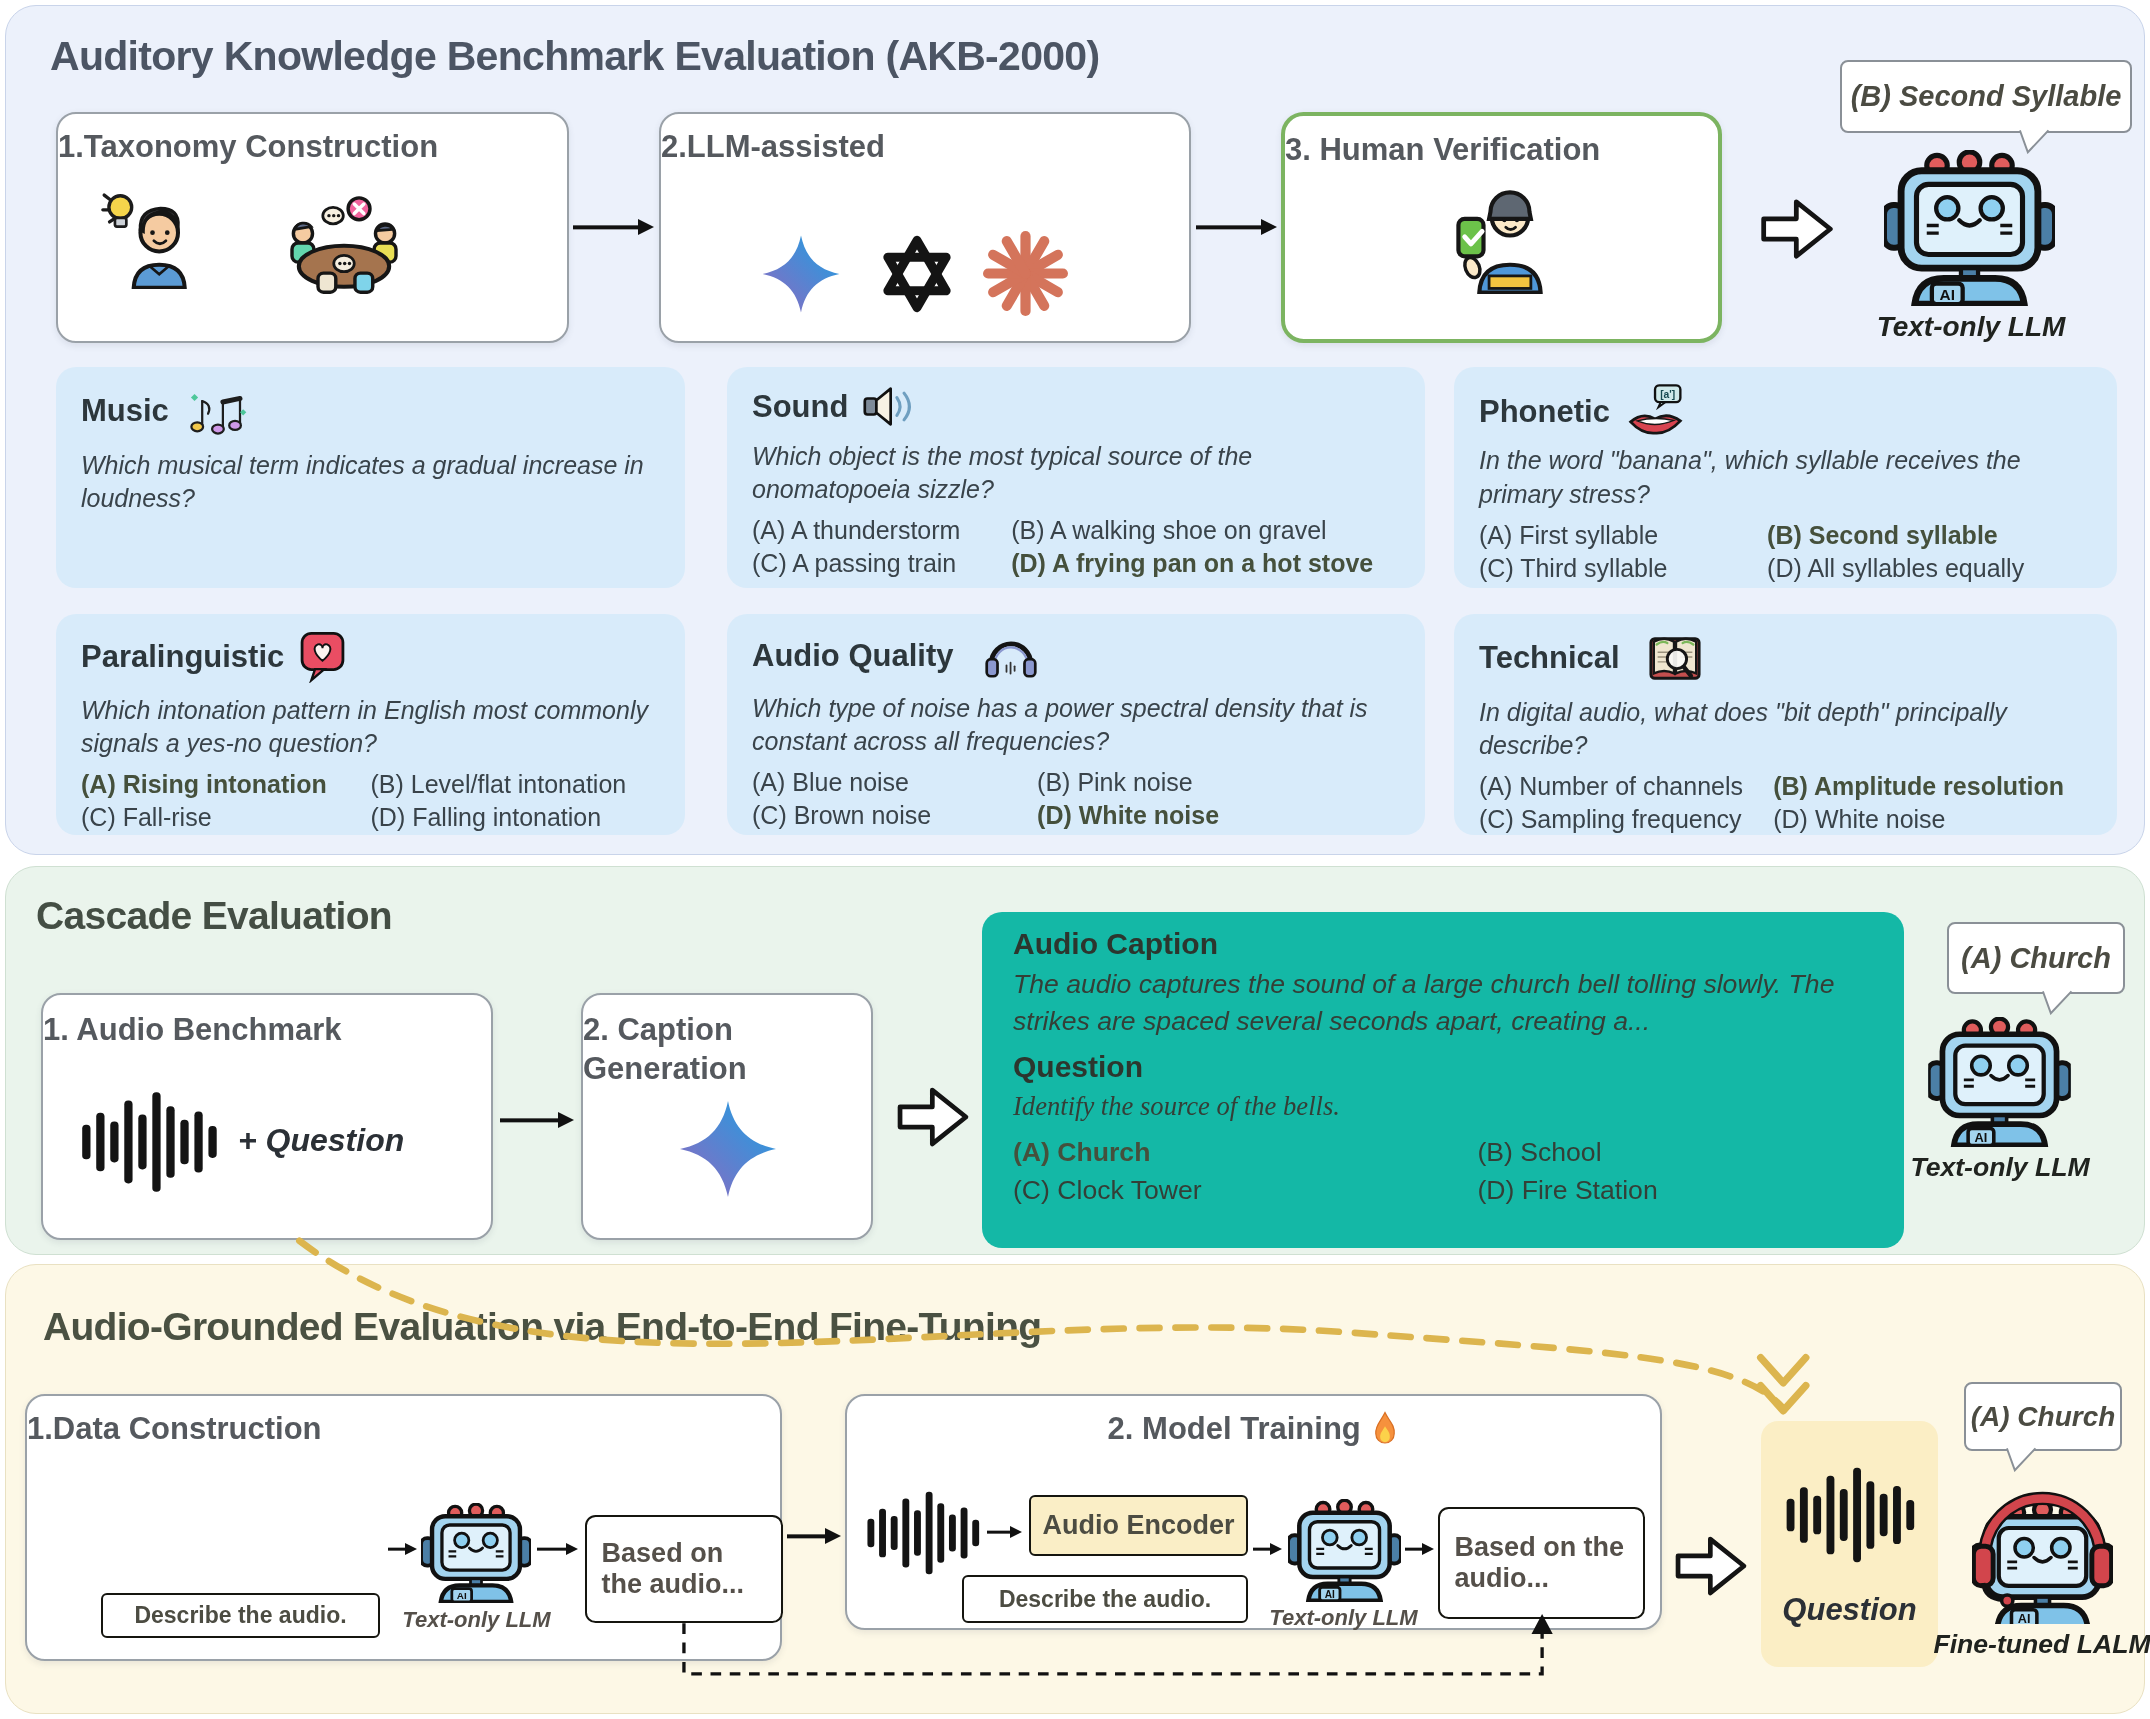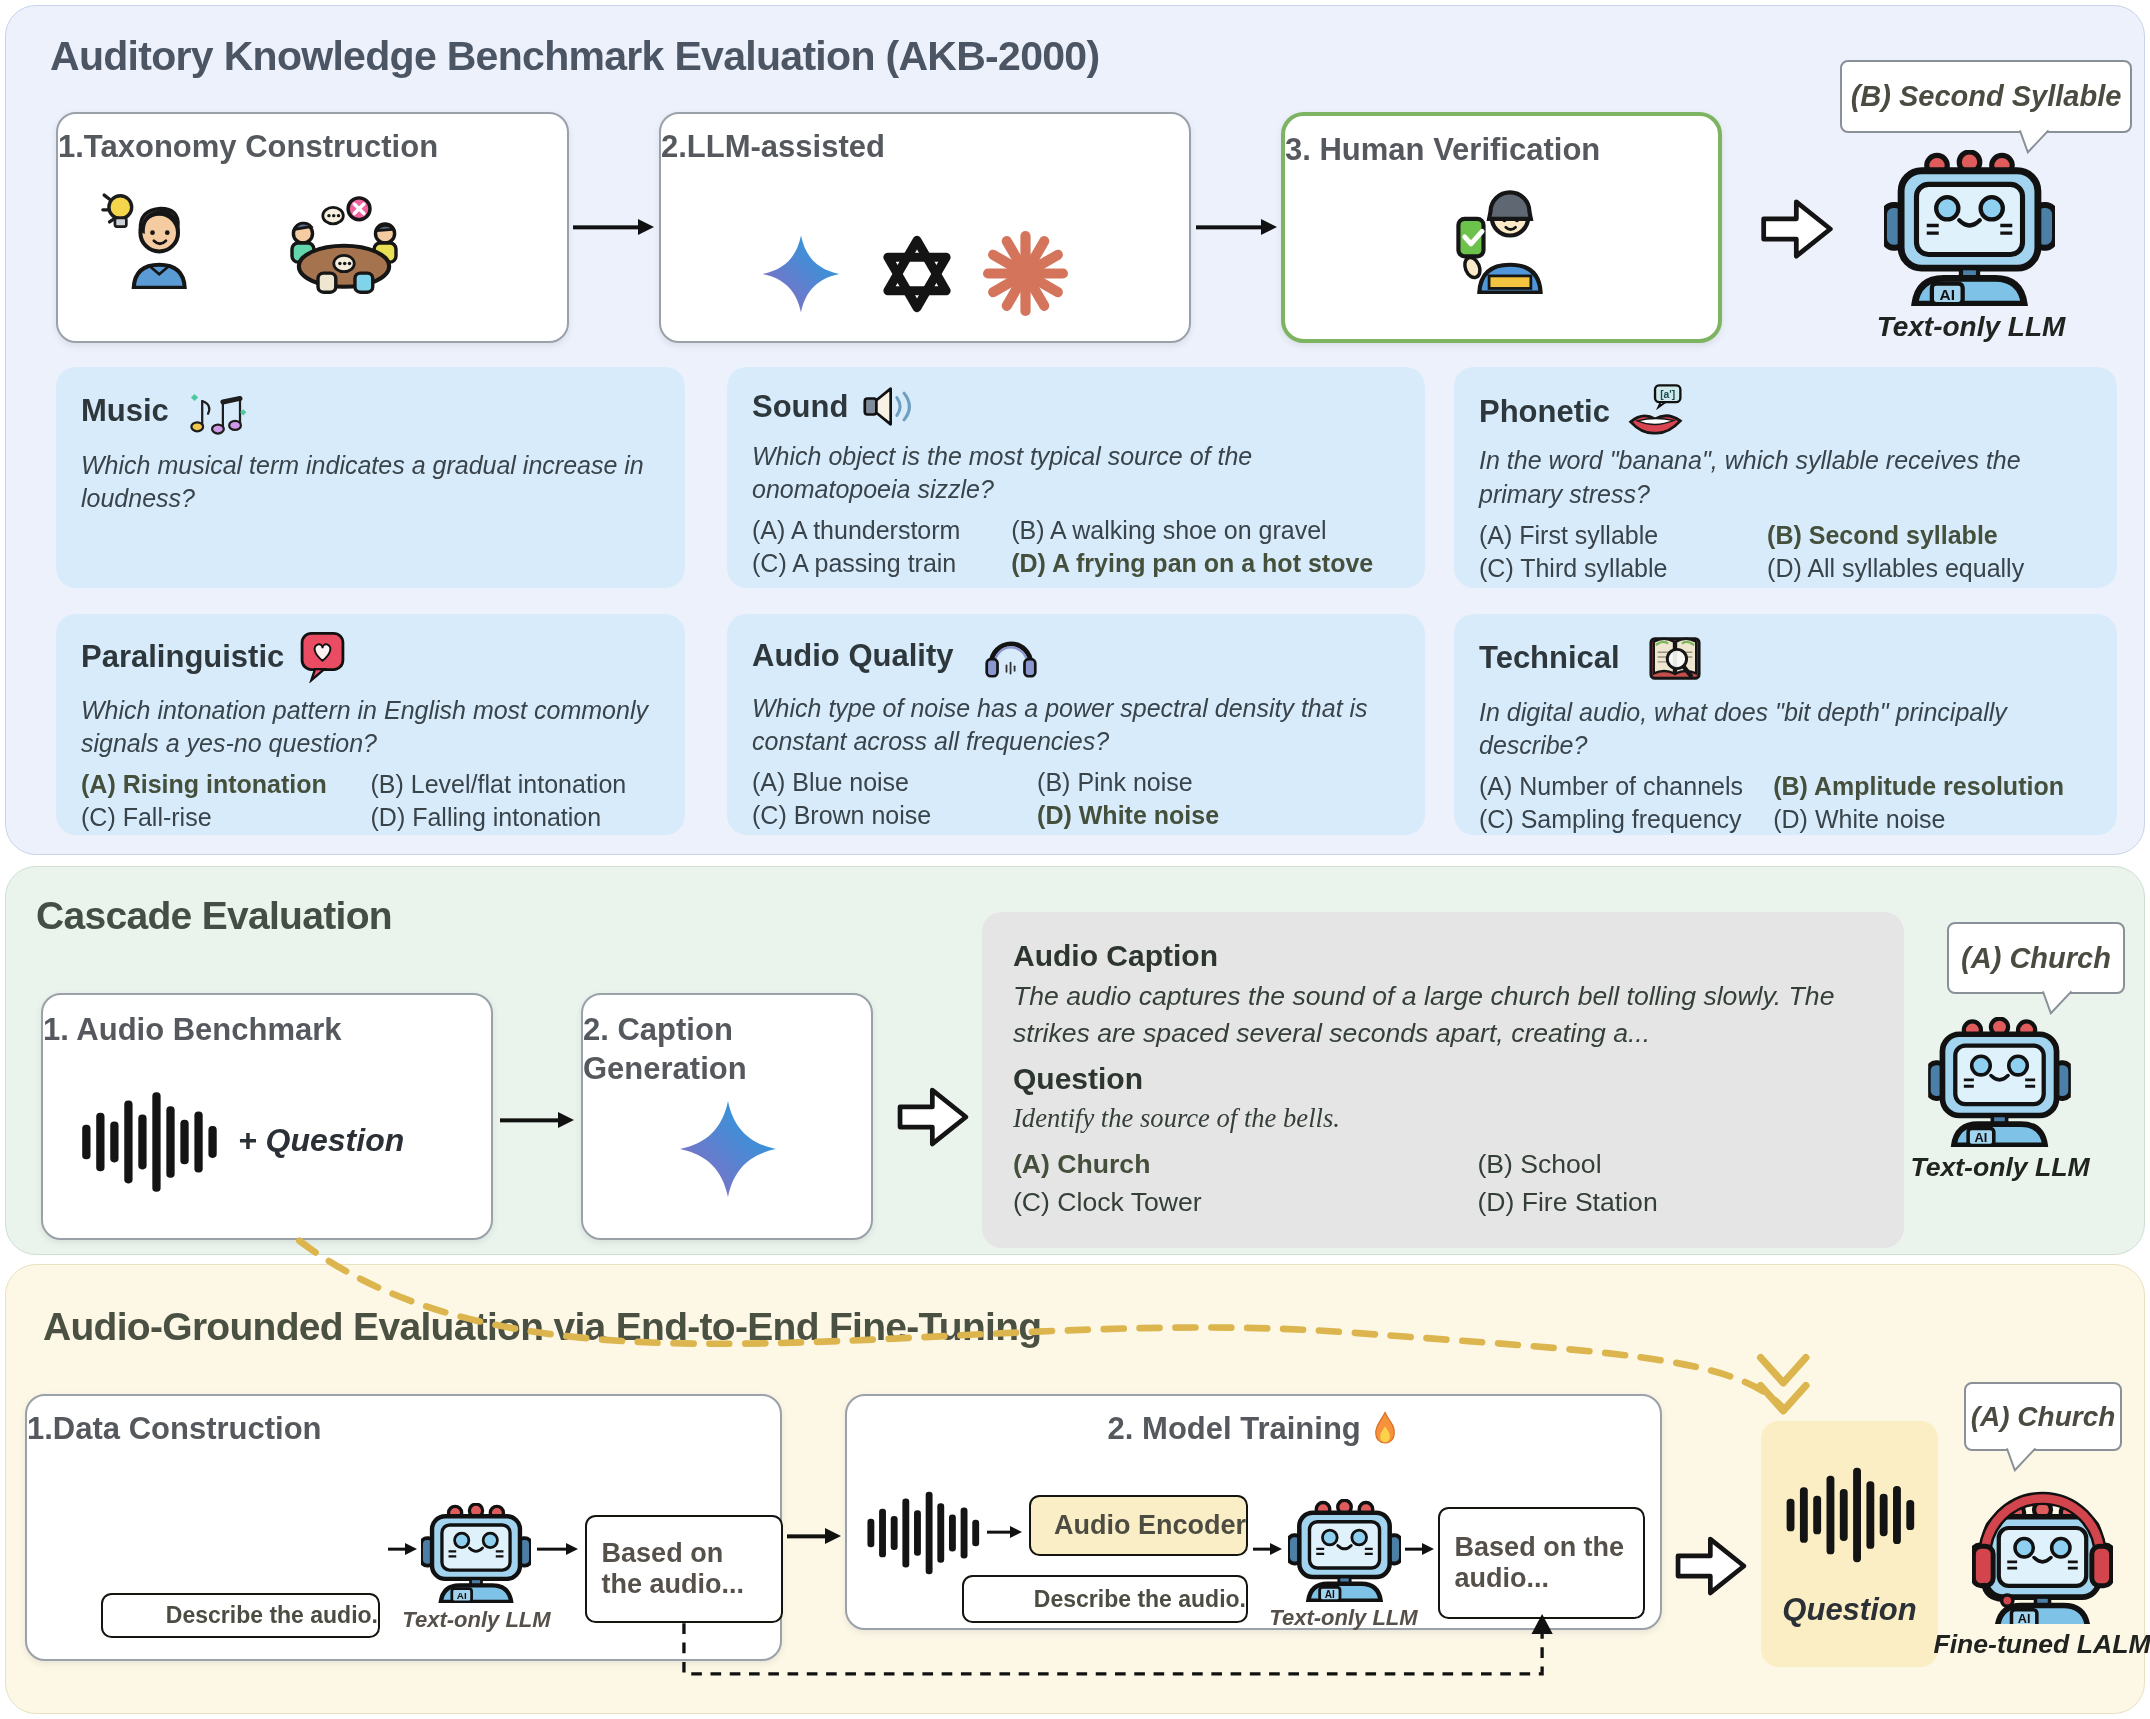--- a/index.html
+++ b/index.html
@@ -42,21 +42,21 @@
 
   .bubble { position:absolute; background:#fff; border:2px solid #8a9097; border-radius:8px;
             display:flex; align-items:center; justify-content:center;
             font-weight:bold; font-style:italic; color:#4b4b42; }
   .tail { position:absolute; bottom:-22.6px; width:31px; height:26.6px; }
 
   .rlabel { position:absolute; text-align:center; font-weight:bold; font-style:italic; color:#20231f; }
 
   .kbox { position:absolute; border:2.7px solid #15150f; border-radius:10.6px; background:#fff;
           font-weight:bold; color:#4c4c42; display:flex; align-items:center; }
-  .kbox.center { justify-content:flex-end; text-align:center; }
+  .kbox.center { justify-content:center; text-align:center;border-radius:6px; }
   .kbox.fill-y { background:#faeec6; }
 
   .plusq { position:absolute; font-weight:bold; font-style:italic; color:#2b3036; }
 
   .cap-h { font-weight:bold; font-size:30px; color:#2c362e; }
   .cap-t { font-style:italic; font-size:26.6px; line-height:1.38; color:#343f37; margin-top:5.3px; }
   .cap-opts { margin-top:12px; display:grid; grid-template-columns:54% 46%; row-gap:6.6px;
               font-size:26.6px; color:#343f37; }
 
   svg { display:block; }
@@ -425,21 +425,21 @@
     <div class="boxtitle" style="top:56px;">Generation</div>
   </div>
   <svg class="abs" style="left:678px;top:1099px;" width="100" height="100" viewBox="0 0 150 150">
       <use href="#gemini"></use>
     </svg>
 
   <svg class="abs" style="left:896px;top:1080px;" width="74" height="74" viewBox="0 0 112 112">
       <use href="#blockarrow"></use>
     </svg>
 
-  <div class="abs" style="left:982px;top:912px;width:922px;height:336px;background:#e5e5e5;border-radius:20px;padding:27px 31px;">
+  <div class="abs" style="left:982px;top:912px;width:922px;height:336px;background:#14b8a6;border-radius:20px;padding:15px 31px;">
     <div class="cap-h">Audio Caption</div>
     <div class="cap-t">The audio captures the sound of a large church bell tolling slowly. The strikes are spaced several seconds apart, creating a...</div>
     <div class="cap-h" style="margin-top:10.6px;">Question</div>
     <div class="cap-t" style="margin-top:4px;font-family:Liberation Serif, serif;">Identify the source of the bells.</div>
     <div class="cap-opts">
       <span class="opt ans">(A) Church</span>
       <span class="opt">(B) School</span>
       <span class="opt">(C) Clock Tower</span>
       <span class="opt">(D) Fire Station</span>
     </div>

